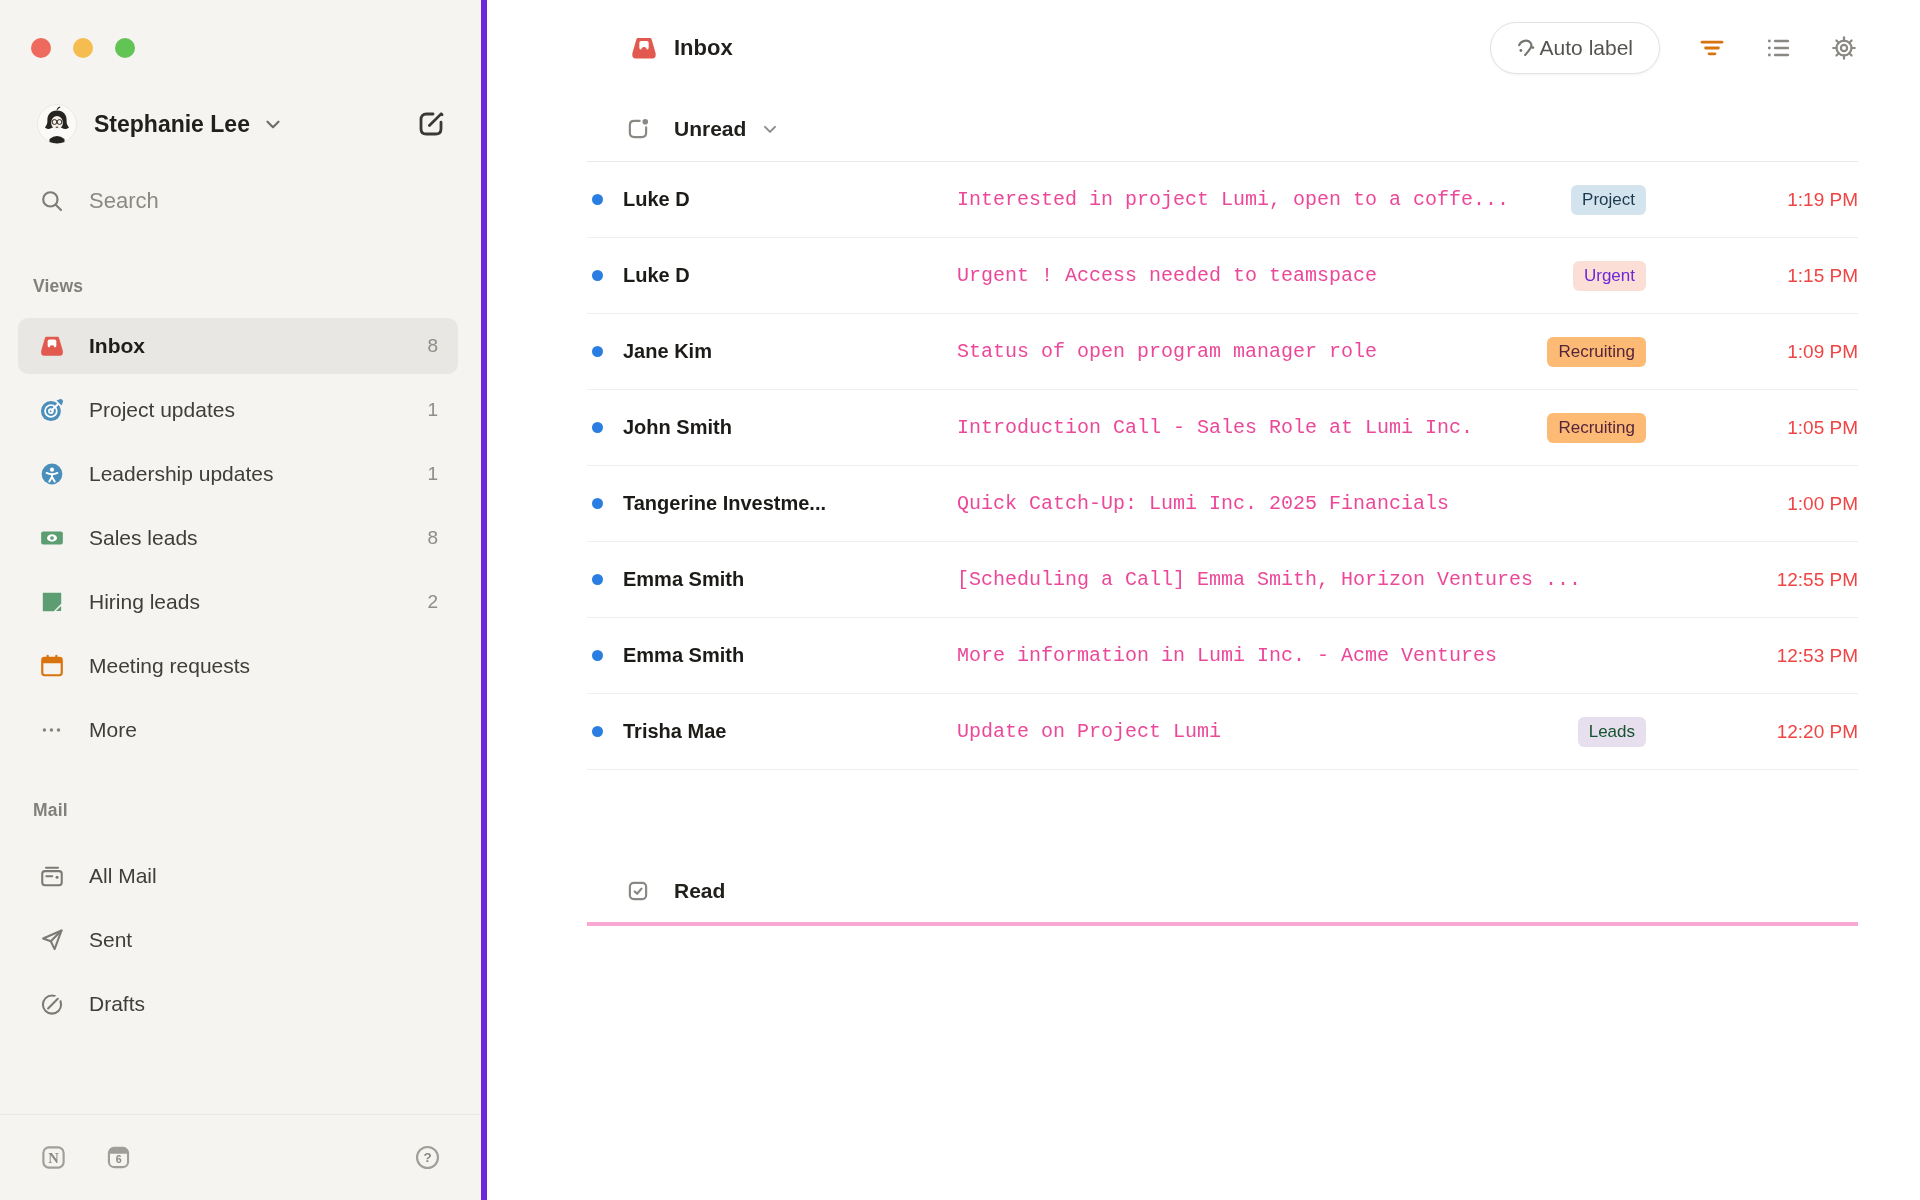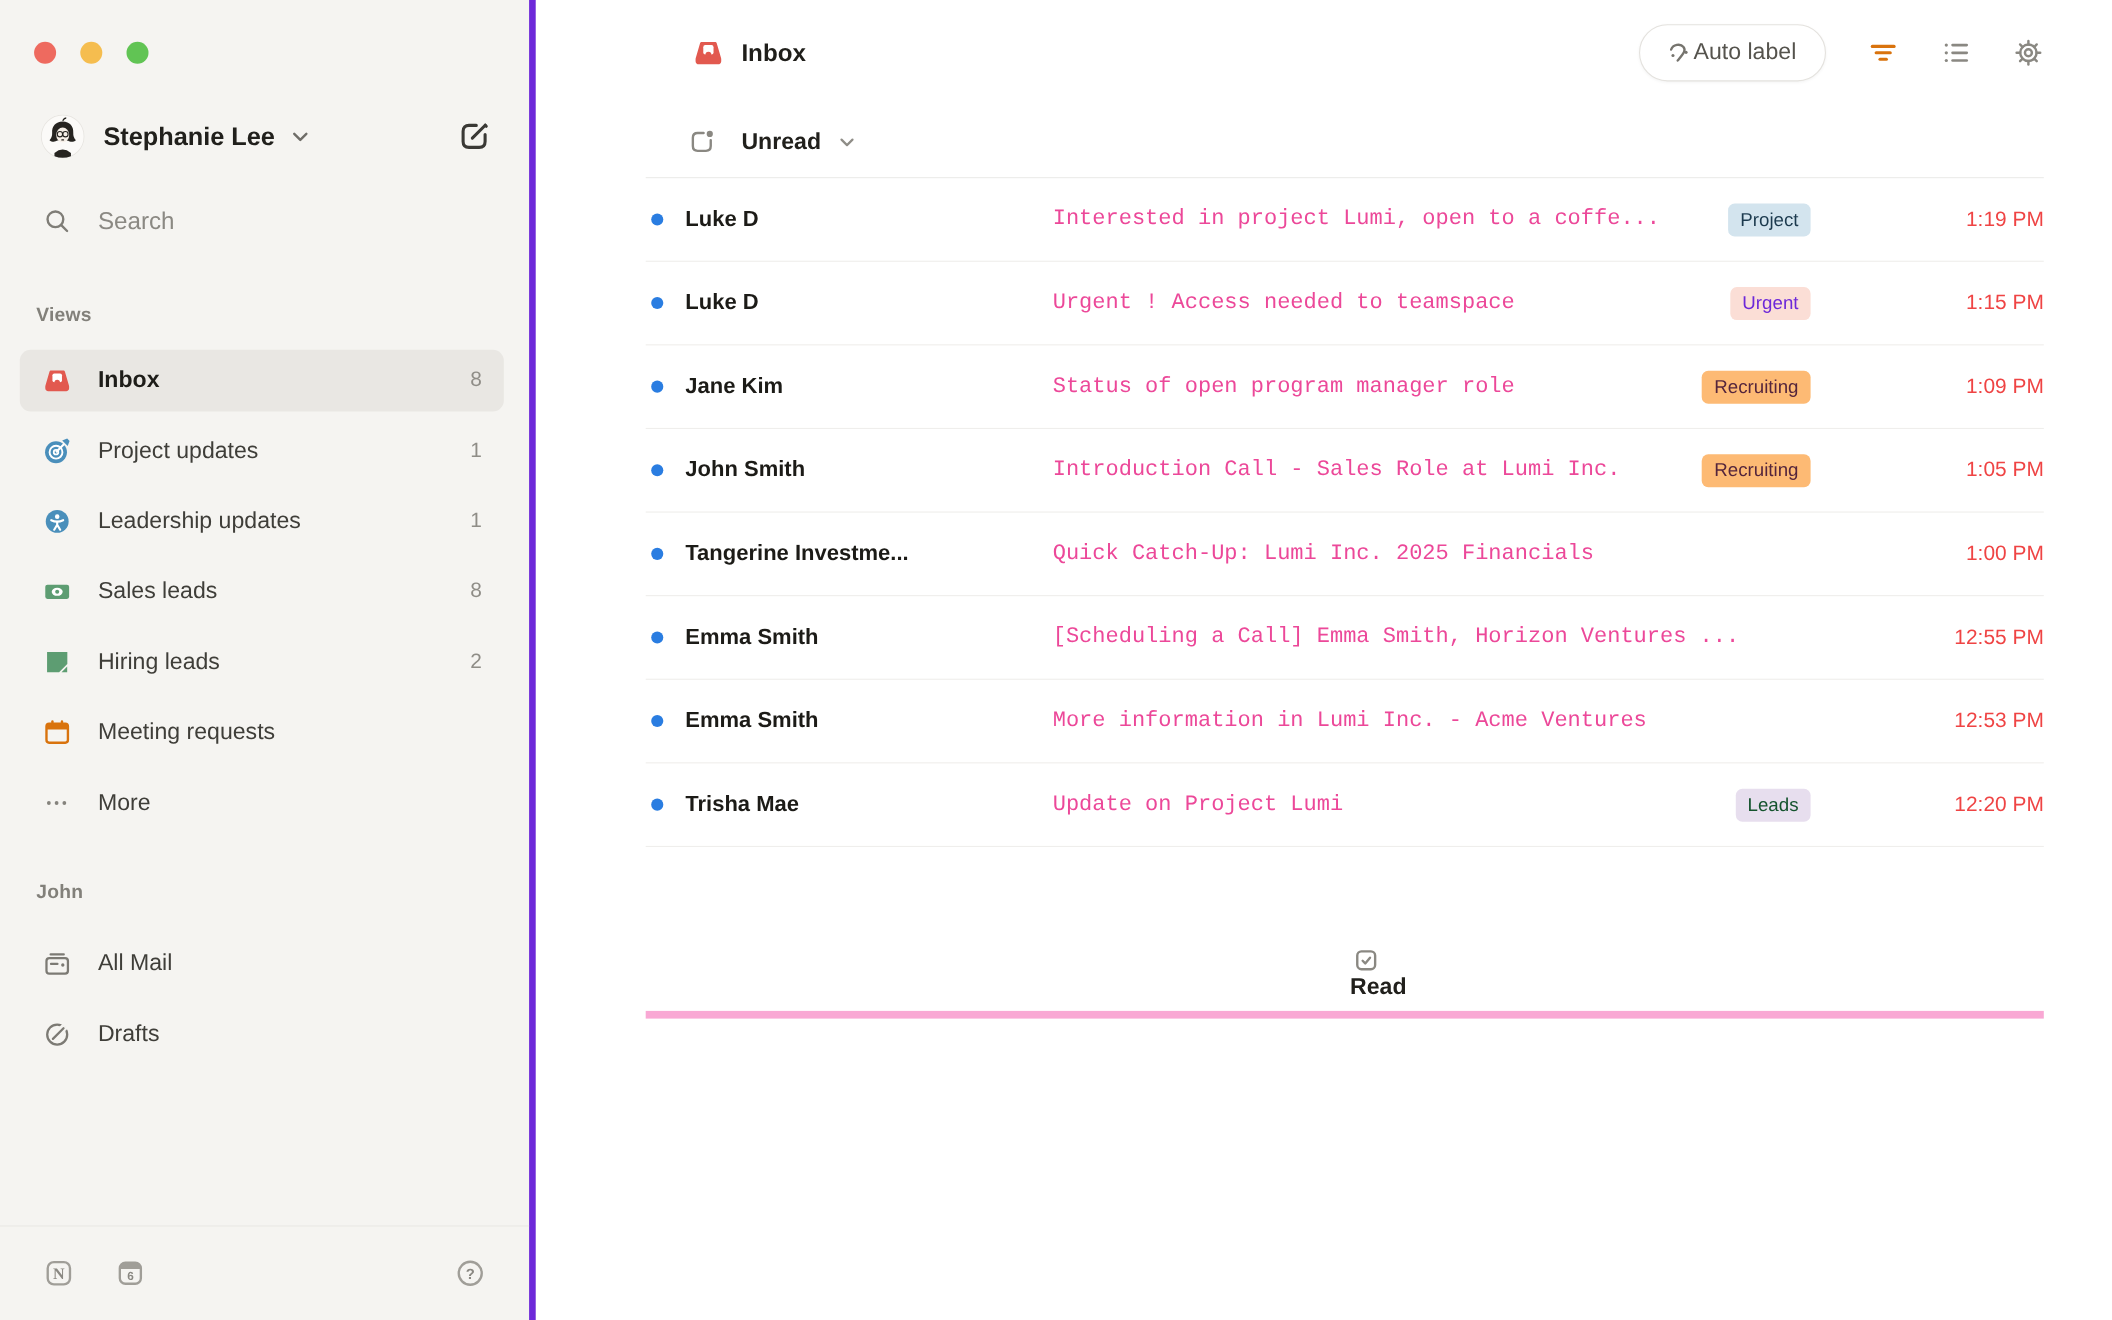--- a/index.html
+++ b/index.html
@@ -50,21 +50,21 @@
   .auto-label-btn .al-icon { width:27px; height:27px; }
   .auto-label-btn .al-text { font-size:21px; font-weight:500; color:#55534d; font-family:"Liberation Sans", sans-serif; }
   .hdr-icon-btn { background:none; border:none; padding:0; width:28px; height:28px; cursor:pointer; margin-left:38px; }
   .hdr-icon-btn svg { width:28px; height:28px; }
 
   .group-header { height:66px; display:flex; align-items:center; padding-left:38px; }
   .group-header.bordered { border-bottom:1px solid #ecebe9; }
   .gh-icon { width:26px; height:26px; }
   .gh-label { margin-left:23px; font-size:21px; font-weight:700; color:#21201c; }
   .gh-chevron { margin-left:14px; width:20px; height:20px; }
-  .read-header { margin-top:90px; border-bottom:7px solid #f9a8d4;flex-direction:column; }
+  .read-header { margin-top:90px; border-bottom:4px solid #f9a8d4; }
 
   .email-row { display:grid; grid-template-columns:36px 334px 1fr auto 150px; align-items:center; height:76px; border-bottom:1px solid #efeeec; cursor:pointer; }
   .dot { width:11px; height:11px; border-radius:50%; background:#2a7de1; margin-left:5px; }
   .sender { font-size:20px; font-weight:700; color:#1c1b17; white-space:nowrap; overflow:hidden; }
   .subject { font-size:20px; font-weight:500; color:#ec4899; white-space:nowrap; overflow:hidden;font-family:Liberation Mono, monospace; }
   .tag { font-size:17px; font-weight:500; padding:5px 11px; border-radius:6px; margin-right:62px; white-space:nowrap; }
   .tag-empty { margin-right:62px; }
   .tag-blue   { background:#d3e4ee; color:#1c3a4e; }
   .tag-red    { background:#fbded6; color:#6d28d9; }
   .tag-pink   { background:#fdba74; color:#54253c; }
@@ -194,31 +194,38 @@
         <svg class="icon" viewBox="0 0 24 24">
           <circle cx="5" cy="12" r="1.6" fill="#85837d"></circle>
             <circle cx="11.5" cy="12" r="1.6" fill="#85837d"></circle>
             <circle cx="18" cy="12" r="1.6" fill="#85837d"></circle>
         </svg>
         <span class="label">More</span>
         <span class="count"></span>
       </div>
     </div>
 
-    <div class="section-label mail-label">John</div>
+    <div class="section-label mail-label">Mail</div>
 
     <div class="items mail-items">
       <div class="item">
         <svg class="icon" viewBox="0 0 24 24" fill="none" stroke="#7c7a74" stroke-width="1.9" stroke-linecap="round">
           <path d="M6.5 4.3h11"></path>
           <rect x="3" y="7.5" width="18" height="13" rx="2.4"></rect>
           <path d="M6.8 12.3h5.4"></path>
           <circle cx="16.7" cy="13.2" r="1.4" fill="#7c7a74" stroke="none"></circle>
         </svg>
         <span class="label">All Mail</span>
+      </div>
+      <div class="item">
+        <svg class="icon" viewBox="0 0 24 24" fill="none" stroke="#7c7a74" stroke-width="1.9" stroke-linecap="round" stroke-linejoin="round">
+          <path d="M20.8 3.2L3.8 10.6L10.9 13.2L14.4 20.4Z"></path>
+          <line x1="10.9" y1="13.2" x2="20.8" y2="3.2"></line>
+        </svg>
+        <span class="label">Sent</span>
       </div>
       <div class="item">
         <svg class="icon" viewBox="0 0 24 24" fill="none" stroke="#7c7a74" stroke-width="1.9" stroke-linecap="round">
           <circle cx="12" cy="12.5" r="8.4"></circle>
           <rect x="13.4" y="4.6" width="6" height="6" fill="#f5f4f1" stroke="none" transform="rotate(45 16.4 7.6)"></rect>
           <path d="M8.4 16.1L17.3 7.2"></path>
         </svg>
         <span class="label">Drafts</span>
       </div>
     </div>

